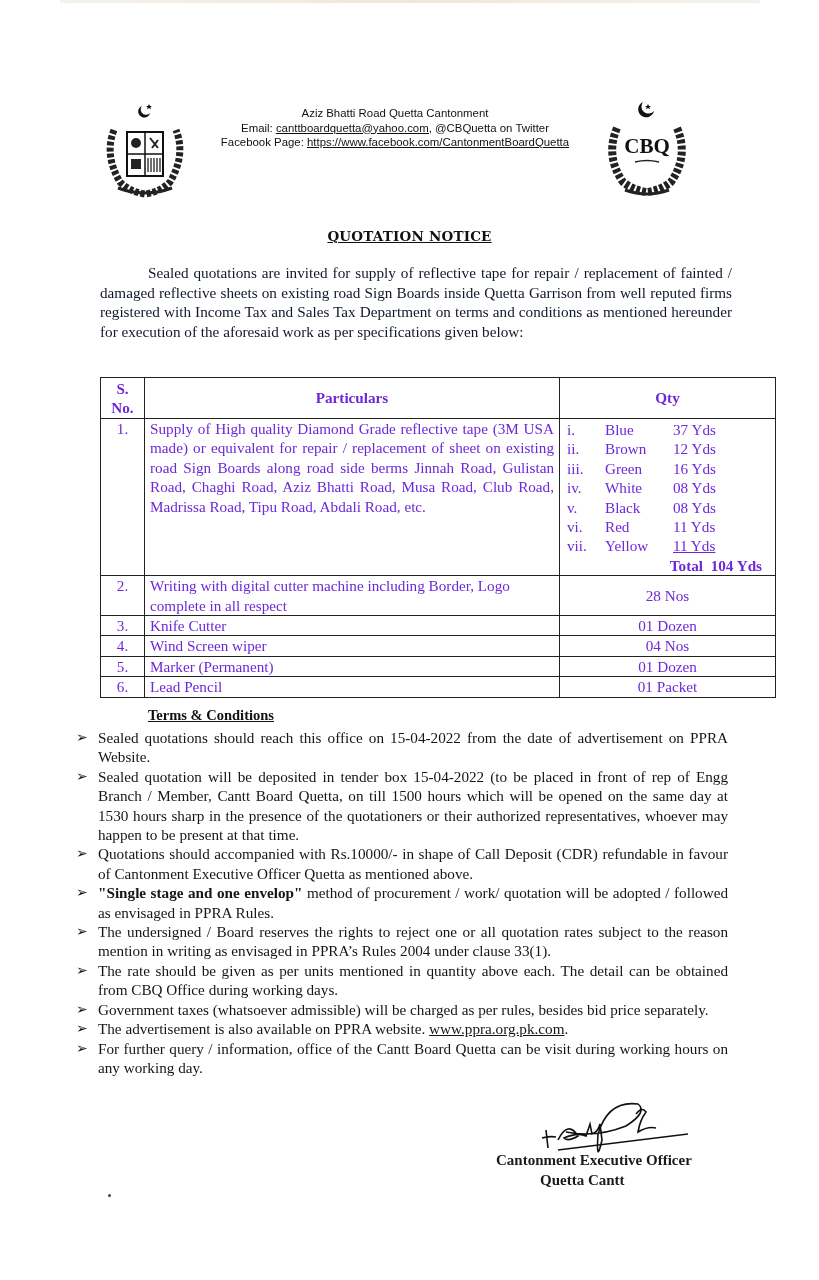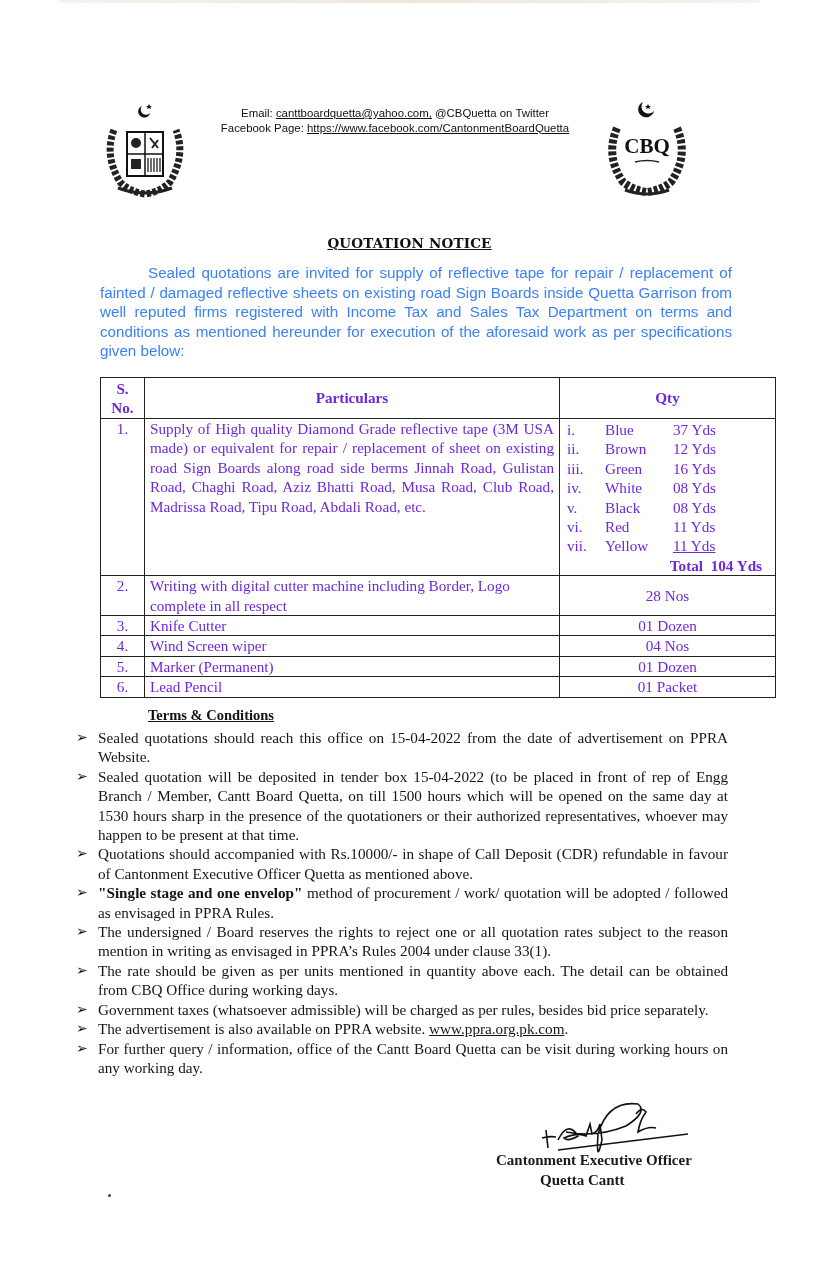--- a/index.html
+++ b/index.html
@@ -11,23 +11,23 @@
 
     
     .logo-left { position: absolute; left: 100px; top: 100px; width: 90px; height: 100px; }
     .logo-right { position: absolute; left: 603px; top: 98px; width: 88px; height: 100px; }
     .hdr { position: absolute; left: 200px; top: 106px; width: 390px; text-align: center; }
     .hdr .title { font-family: "DejaVu Serif", serif; font-weight: bold; font-size: 21px; letter-spacing: 0.2px; color: #111; line-height: 28px; }
     .hdr .line { font-family: "Liberation Sans", sans-serif; font-size: 11.4px; line-height: 14.5px; color: #111; }
     .hdr .addr { font-size: 11.4px; }
     .hdr a, .hdr .link { text-decoration: underline; color: #111; }
 
-    .notice-title { position: absolute; left: 0; width: 819px; top: 228px; text-align: center; font-family: "DejaVu Serif", serif; font-weight: bold; font-size: 13.5px; text-decoration: underline; color: #111; letter-spacing: .2px; margin-top: 7px; }
+    .notice-title { position: absolute; left: 0; width: 819px; top: 228px; text-align: center; font-family: "DejaVu Serif", serif; font-weight: bold; font-size: 13.5px; text-decoration: underline; color: #111; letter-spacing: .2px; }
 
-    .intro { position: absolute; left: 100px; top: 263px; width: 632px; font-family: Liberation Sans, sans-serif; font-size: 15.2px; line-height: 19.6px; text-align: justify; text-indent: 48px; color: #3b82f6; }
+    .intro { position: absolute; left: 100px; top: 263px; width: 632px; font-family: Liberation Serif, serif; font-size: 15.2px; line-height: 19.6px; text-align: justify; text-indent: 48px; color: #0f172a; }
 
     
     table.spec { position: absolute; left: 100px; top: 377px; width: 676px; border-collapse: collapse; font-family: "Liberation Serif", serif; font-size: 15.2px; color: #6d28d9; }
     table.spec td, table.spec th { border: 1.5px solid #222; padding: 0 5px; vertical-align: top; line-height: 19.4px; }
     table.spec th { font-weight: bold; text-align: center; vertical-align: middle; height: 40px; }
     .c-sno { width: 33px; text-align: center; }
     .c-part { width: 404px; text-align: justify; }
     .c-qty { text-align: center; }
     .qty-list { display: grid; grid-template-columns: 38px 68px auto; text-align: left; padding-left: 2px; }
     .qty-total { text-align: right; font-weight: bold; padding-right: 8px; }
@@ -66,20 +66,21 @@
 <svg class="logo-right" viewBox="0 0 88 100">
   <path d="M40 4 a8 8 0 1 0 11 9 a6.5 6.5 0 1 1 -11 -9z" fill="#111"></path>
   <path d="M45 6 l1 2 2 0 -1.6 1.3 .6 2 -2 -1.2 -2 1.2 .6 -2 -1.6 -1.3 2 0z" fill="#111"></path>
   <path d="M14 30 q-12 28 6 54 q10 8 24 10 q14 -2 24 -10 q18 -26 6 -54" fill="none" stroke="#222" stroke-width="8" stroke-dasharray="4 2"></path>
   <text x="44" y="55" text-anchor="middle" font-family="Liberation Serif, serif" font-size="21" font-weight="bold" fill="#111">CBQ</text>
   <path d="M32 64 q12 -3 24 0" stroke="#222" stroke-width="1.5" fill="none"></path>
   <path d="M22 92 q22 8 44 0" stroke="#222" stroke-width="3" fill="none"></path>
 </svg>
 
 <div class="hdr">
+  <div class="line addr">Aziz Bhatti Road Quetta Cantonment</div>
   <div class="line">
     <span>Email:</span>
     <span class="link">canttboardquetta@yahoo.com,</span>
     <span>@CBQuetta on Twitter</span>
   </div>
   <div class="line">
     <span>Facebook Page:</span>
     <span class="link">https://www.facebook.com/CantonmentBoardQuetta</span>
   </div>
 </div>

